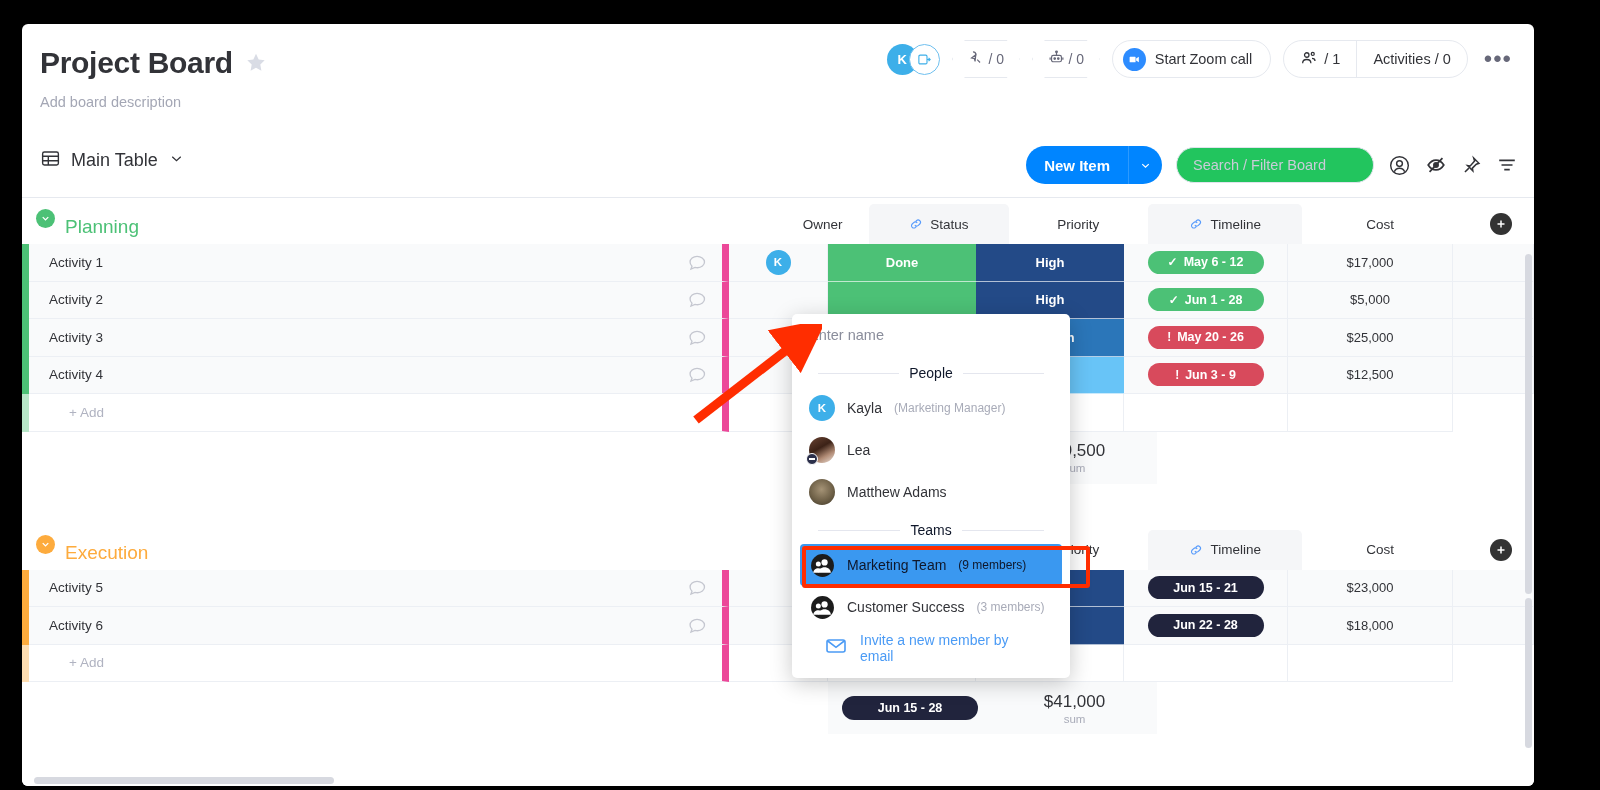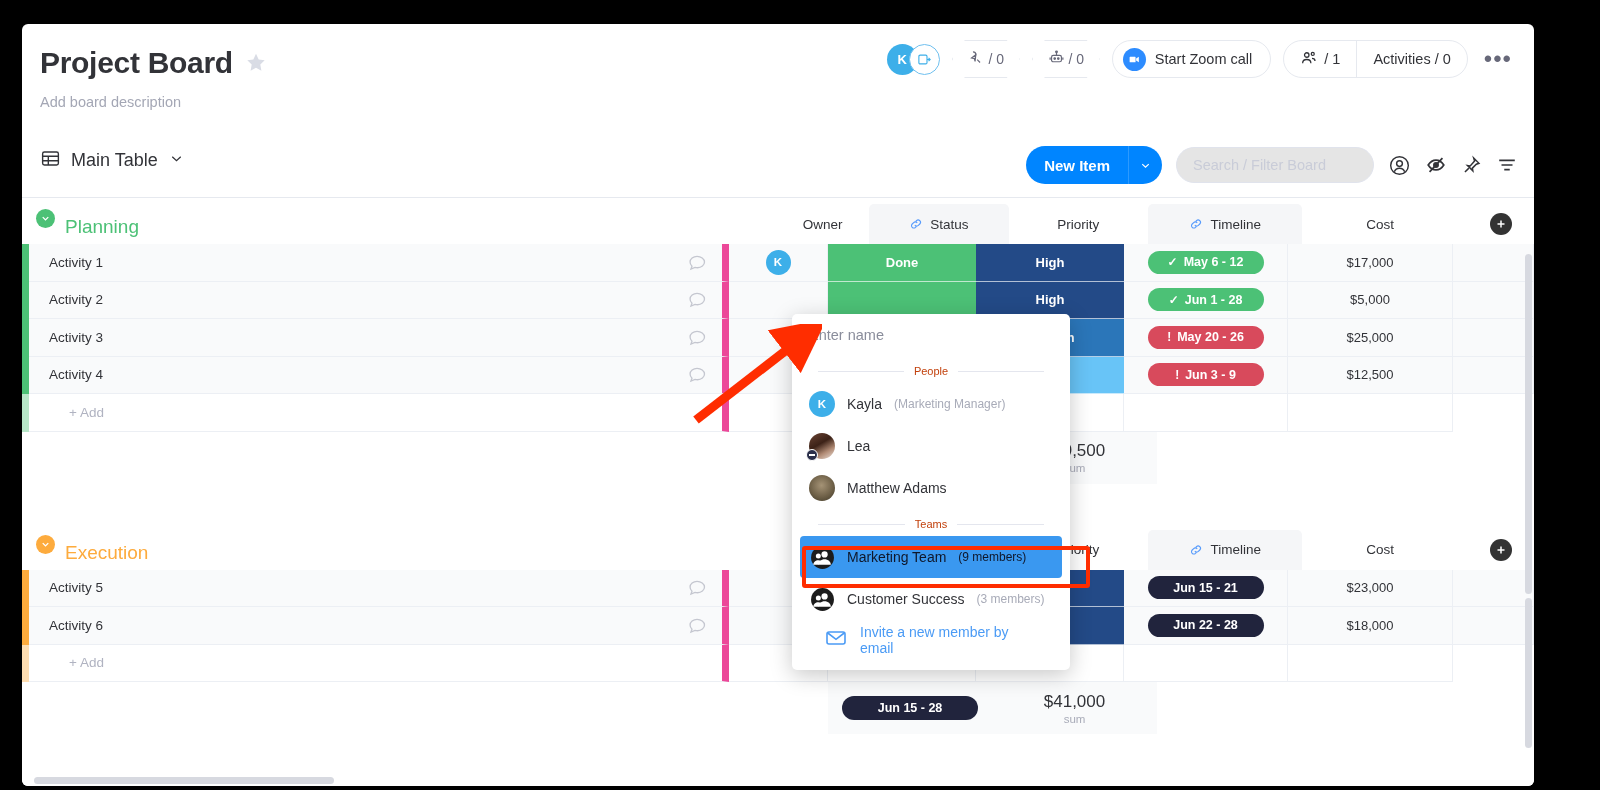--- a/index.html
+++ b/index.html
@@ -81,21 +81,21 @@
 
   .newitem {
     height: 38px; border-radius: 19px; background: #0085ff; color: #fff;
     display: flex; align-items: stretch; overflow: hidden; cursor: pointer;
   }
   .newitem-label { padding: 0 18px; display: flex; align-items: center; font-size: 15px; font-weight: bold; }
   .newitem-arrow { width: 34px; display: flex; align-items: center; justify-content: center; border-left: 1px solid #2c9aff; }
 
   .searchbox {
     width: 198px; height: 36px; border-radius: 18px;
-    border: 1px solid #e0e3ec; background: #e5e5e5;
+    border: 1px solid #e0e3ec; background: #22c55e;
     padding: 0 16px; font-size: 14.5px; color: #323338;
     font-family: "Liberation Sans", sans-serif; outline: none;
   }
   .searchbox::placeholder { color: #c9ccd8; }
   .tb-icon { color: #323338; cursor: pointer; display: flex; align-items: center; }
 
   
   .board-body { position: relative; height: 588px; overflow: hidden; background: #fff; }
 
   .group { position: relative; }
@@ -191,21 +191,21 @@
     padding-bottom: 10px;
   }
   .dd-input {
     width: 100%; height: 42px; border: none; outline: none;
     padding: 0 17px; font-size: 14.5px; color: #323338;
     font-family: "Liberation Sans", sans-serif; background: transparent;
   }
   .dd-input::placeholder { color: #8a8d9b; }
   .dd-sep { display: flex; align-items: center; gap: 10px; padding: 9px 26px 6px; }
   .dd-sep .ln { flex: 1; height: 1px; background: #e4e6ee; }
-  .dd-sep .tx { font-size: 11px; color: #c2410c; }
+  .dd-sep .tx { font-size: 14px; color: #0f172a; }
   .dd-item {
     display: flex; align-items: center; gap: 12px;
     height: 42px; padding: 0 17px; cursor: pointer;
   }
   .dd-item.sel { background: #3a98f0; border-radius: 4px; margin: 0 8px; padding: 0 9px; }
   .dd-item.sel .dd-name, .dd-item.sel .dd-meta { color: #0f172a; text-align: right; }
   .dd-name { font-size: 14px; color: #323338; }
   .dd-meta { font-size: 12px; color: #a8abb8; }
   .dd-av { width: 26px; height: 26px; border-radius: 50%; flex: none; position: relative; }
   .dd-av.k { background: #3dafe9; color: #fff; font-size: 11.5px; font-weight: bold;

